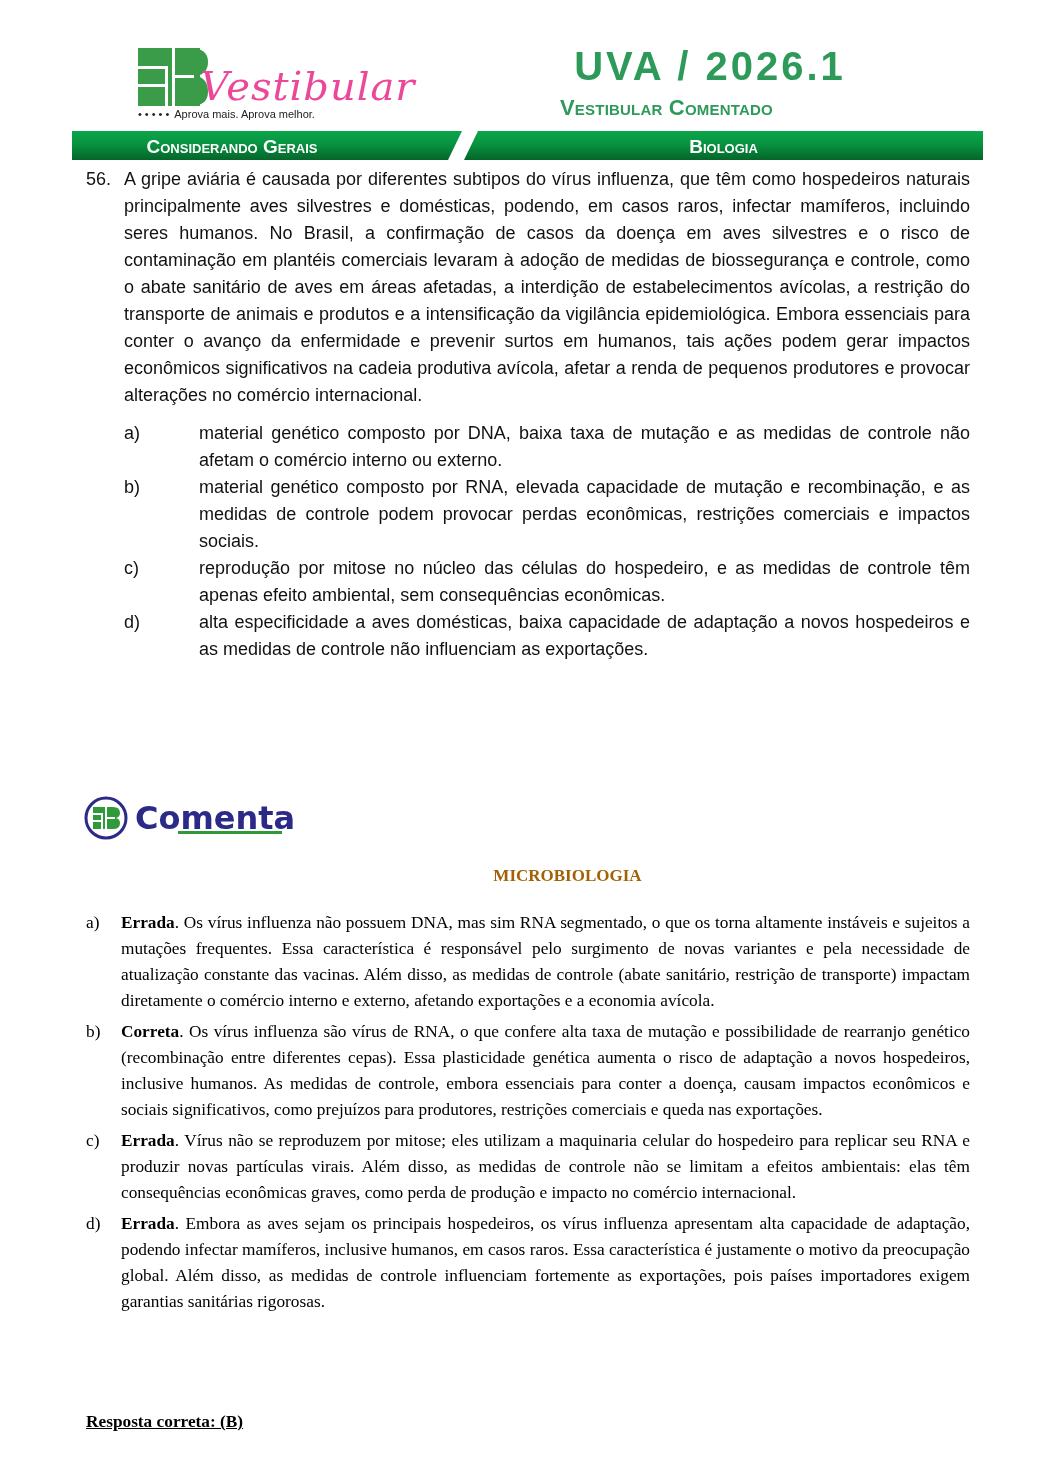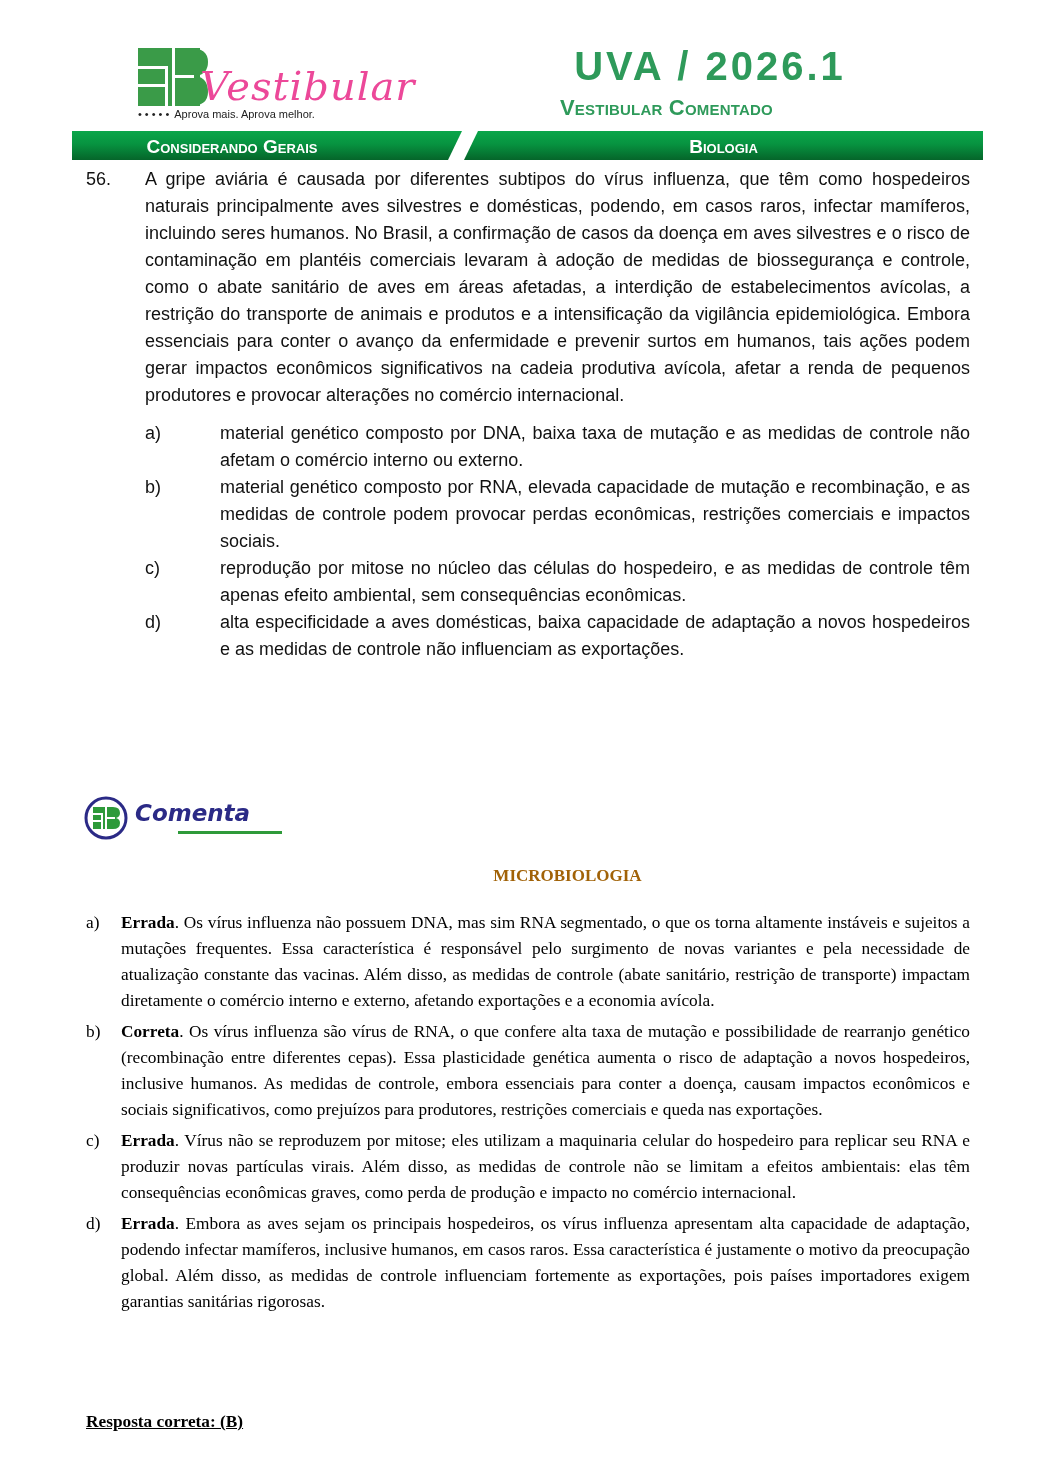--- a/index.html
+++ b/index.html
@@ -17,33 +17,33 @@
 
     .bar { position: absolute; top: 131px; height: 29px; background: linear-gradient(#0aa64a 0%, #079340 45%, #05652a 100%); }
     .bar-left { left: 72px; width: 390px; clip-path: polygon(0 0, 100% 0, calc(100% - 14px) 100%, 0 100%); }
     .bar-right { left: 464px; width: 519px; clip-path: polygon(14px 0, 100% 0, 100% 100%, 0 100%); }
     .bar-text { position: absolute; top: 0; height: 29px; line-height: 31px; color: #fff; font-weight: bold; font-size: 19px; font-variant: small-caps; text-align: center; }
     .bar-left .bar-text { left: 0; width: 320px; }
     .bar-right .bar-text { left: 0; width: 519px; }
 
     
     .question { position: absolute; left: 86px; top: 166px; width: 884px; font-family: "Liberation Sans", sans-serif; font-size: 18px; line-height: 27px; color: #111; }
-    .q-row { display: flex; gap: 21px; }
+    .q-row { display: flex; }
     .q-num { width: 38px; flex: none; }
     .q-body { flex: 1; text-align: justify; }
     .q-para { margin: 0 0 11px 0; }
     .q-options { margin: 0; padding: 0; list-style: none; }
     .q-opt { display: flex; margin: 0; }
     .q-opt-letter { width: 27px; flex: none; }
     .q-opt-text { flex: 1; text-align: justify; margin-left: 48px; }
 
     
     .comenta { position: absolute; left: 84px; top: 796px; width: 200px; height: 46px; }
     .comenta-mark { position: absolute; left: 0; top: 0; width: 44px; height: 44px; }
-    .comenta-word { position: absolute; left: 51px; top: 6px; font-family: "DejaVu Sans", sans-serif; font-weight: bold; font-style: italic; font-size: 23px; color: #2b2a86; line-height: 1; }
+    .comenta-word { position: absolute; left: 51px; top: 6px; font-family: "DejaVu Sans", sans-serif; font-weight: bold; font-size: 32px; color: #2b2a86; line-height: 1; }
     .comenta-line { position: absolute; left: 94px; top: 35px; width: 104px; height: 3px; background: #2e9a3a; }
 
     
     .section-title { position: absolute; left: 0; top: 866px; width: 1055px; text-align: center; font-family: "Liberation Serif", serif; font-weight: bold; font-size: 17px; color: #a16207; margin-left: 40px; }
     .comments { position: absolute; left: 86px; top: 910px; width: 884px; font-family: "Liberation Serif", serif; font-size: 17.3px; line-height: 26px; color: #000; margin: 0; padding: 0; list-style: none; }
     .c-item { display: flex; margin-bottom: 5px; }
     .c-letter { width: 35px; flex: none; }
     .c-text { flex: 1; text-align: justify; }
     .c-verdict { font-weight: bold; }
     .answer { position: absolute; left: 86px; top: 1412px; font-family: "Liberation Serif", serif; font-weight: bold; font-size: 17.3px; color: #000; text-decoration: underline; }

